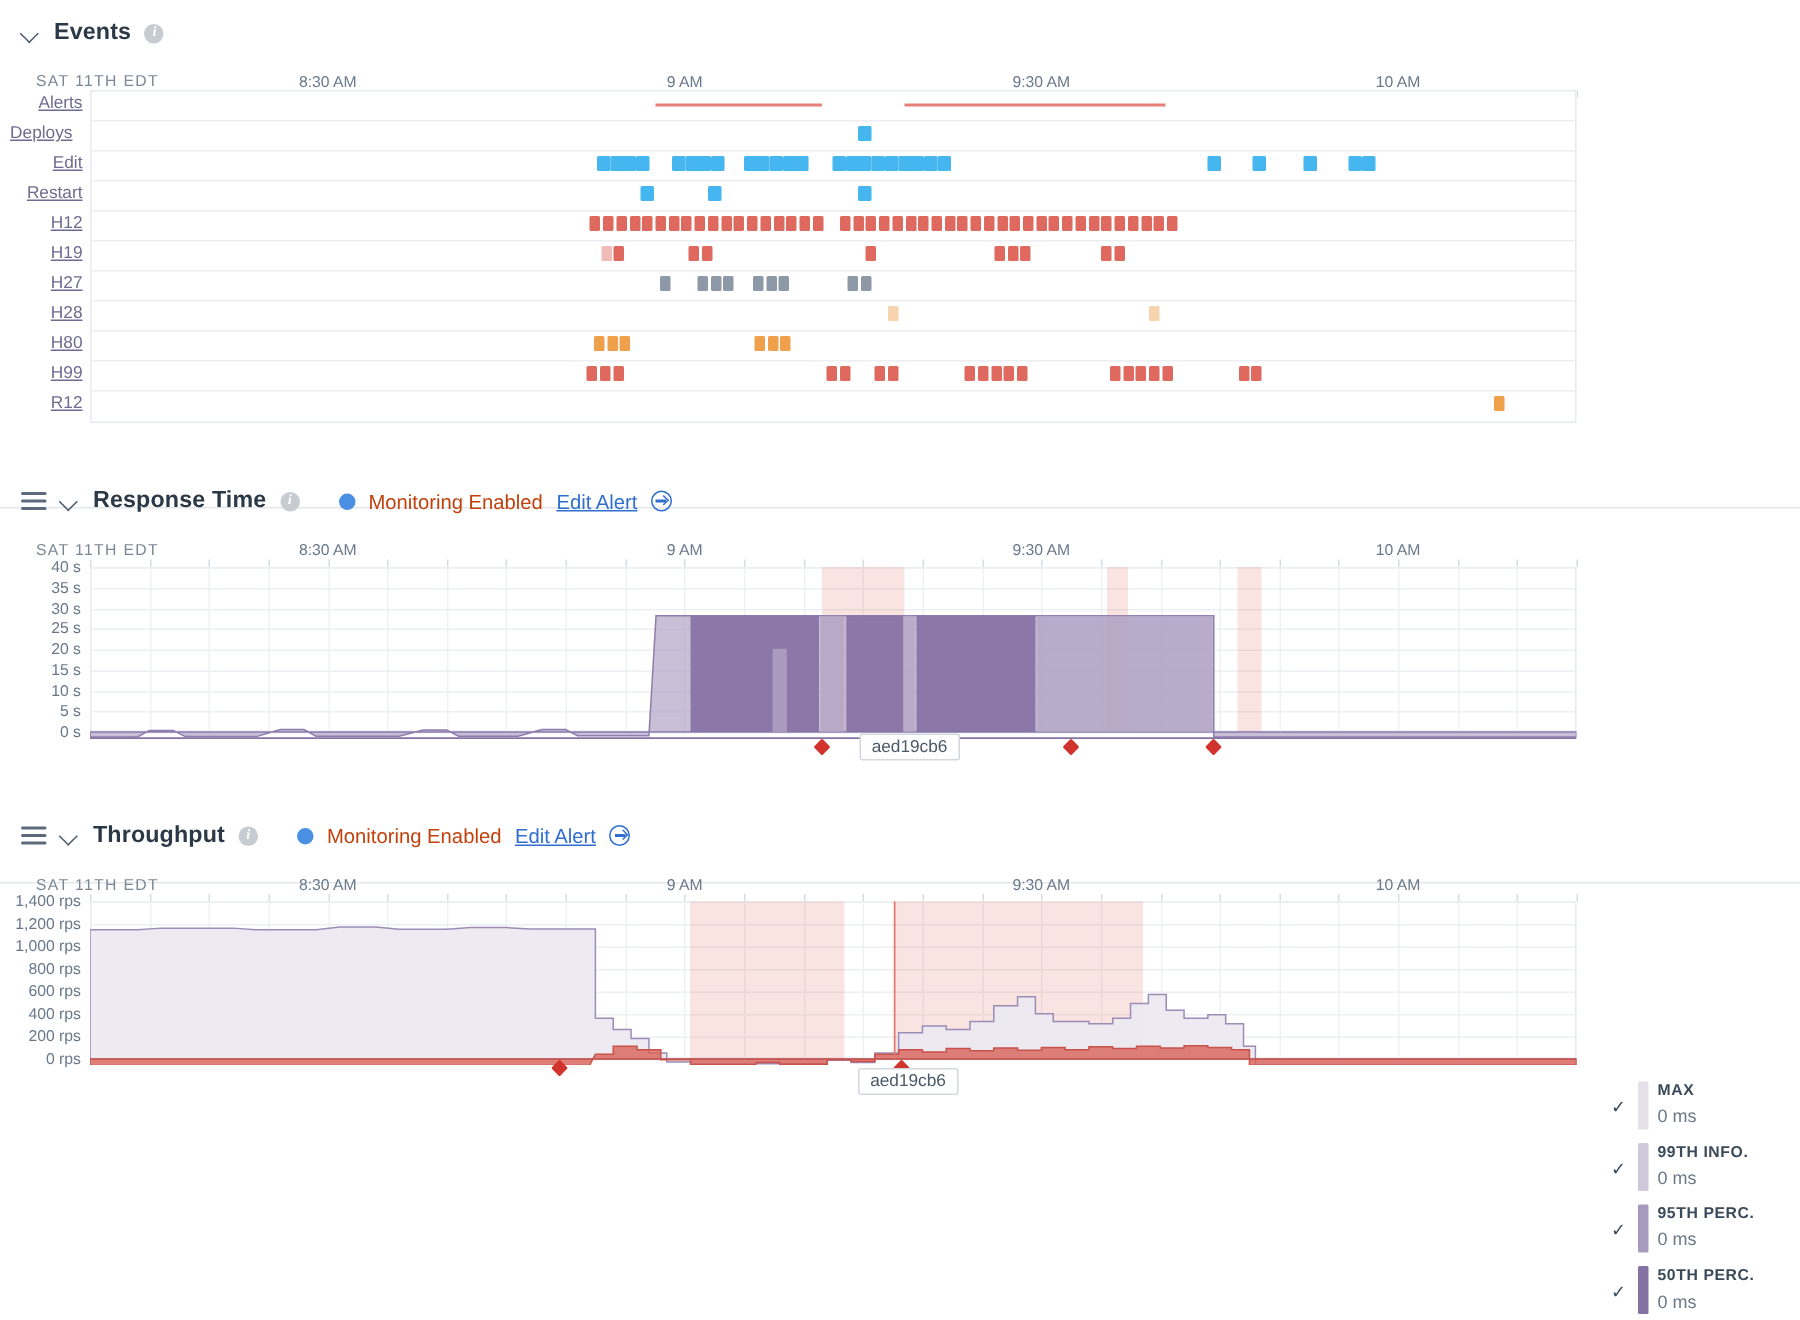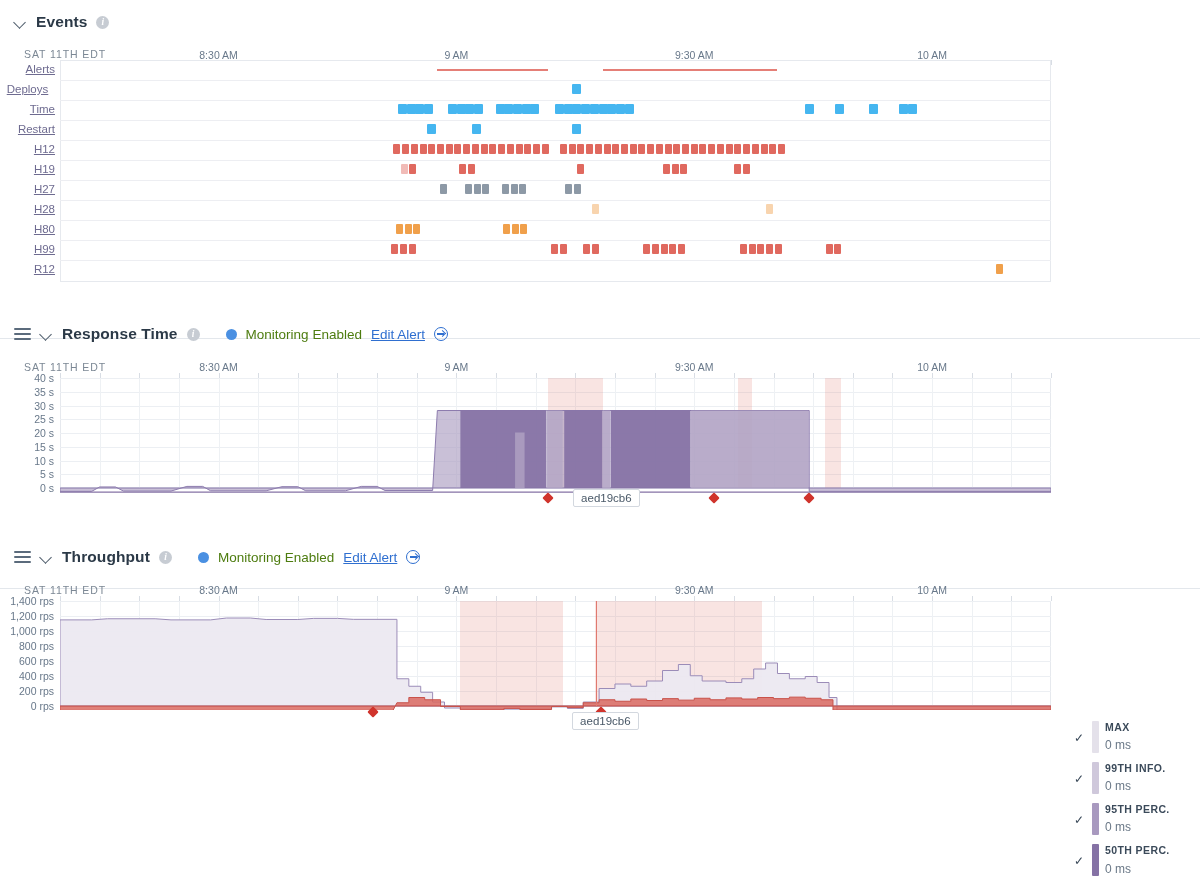--- a/index.html
+++ b/index.html
@@ -41,21 +41,21 @@
     font-size: 15.5px; font-weight: bold; color: #2b3947; letter-spacing: .1px;
   }
   .info-i {
     width: 13px; height: 13px; border-radius: 50%;
     background: #c7ccd3; color: #fff;
     font-size: 9.5px; font-style: italic; font-weight: bold;
     display: flex; align-items: center; justify-content: center;
     font-family: "Liberation Serif", serif; flex: none;
   }
   .mon-dot { width: 11px; height: 11px; border-radius: 50%; background: #4a90e2; flex: none; }
-  .mon-label { font-size: 13.5px; color: #4d7c0f; }
+  .mon-label { font-size: 13.5px; color: #c2410c; }
   .edit-alert {
     font-size: 13.5px; color: #2f6fd0; text-decoration: underline; cursor: pointer;
   }
   .arrow-circ {
     width: 14px; height: 14px; border-radius: 50%;
     border: 1.6px solid #2f6fd0; position: relative; flex: none; cursor: pointer;
   }
   .arrow-circ::before {
     content: ""; position: absolute; left: 2.5px; top: 5.2px;
     width: 7px; height: 1.5px; background: #2f6fd0;
@@ -179,21 +179,21 @@
       <div class="tickmark" style="left: 852.8px; top: 0px; height: 5px;"></div>
       <div class="tickmark" style="left: 892.44px; top: 0px; height: 5px;"></div>
       <div class="tickmark" style="left: 932.08px; top: 0px; height: 5px;"></div>
       <div class="tickmark" style="left: 971.72px; top: 0px; height: 5px;"></div>
       <div class="tickmark" style="left: 1011.36px; top: 0px; height: 5px;"></div>
       <div class="tickmark" style="left: 1051px; top: 0px; height: 5px;"></div>
       <div class="grid-frame" style="left: 60px; top: 0px; width: 991px; height: 222px;"></div>
       <div class="ev-row-lab" style="top: 9px; width: 55px; right: 1145px;">Alerts</div>
       <div class="ev-row-lab" style="top: 29px; width: 55px; right: 1145px; text-align: center;">Deploys</div>
       <div class="ev-rowline" style="left: 60px; top: 20px; width: 991px;"></div>
-      <div class="ev-row-lab" style="top: 49px; width: 55px; right: 1145px;">Time</div>
+      <div class="ev-row-lab" style="top: 49px; width: 55px; right: 1145px;">Edit</div>
       <div class="ev-rowline" style="left: 60px; top: 40px; width: 991px;"></div>
       <div class="ev-row-lab" style="top: 69px; width: 55px; right: 1145px;">Restart</div>
       <div class="ev-rowline" style="left: 60px; top: 60px; width: 991px;"></div>
       <div class="ev-row-lab" style="top: 89px; width: 55px; right: 1145px;">H12</div>
       <div class="ev-rowline" style="left: 60px; top: 80px; width: 991px;"></div>
       <div class="ev-row-lab" style="top: 109px; width: 55px; right: 1145px;">H19</div>
       <div class="ev-rowline" style="left: 60px; top: 100px; width: 991px;"></div>
       <div class="ev-row-lab" style="top: 129px; width: 55px; right: 1145px;">H27</div>
       <div class="ev-rowline" style="left: 60px; top: 120px; width: 991px;"></div>
       <div class="ev-row-lab" style="top: 149px; width: 55px; right: 1145px;">H28</div>

